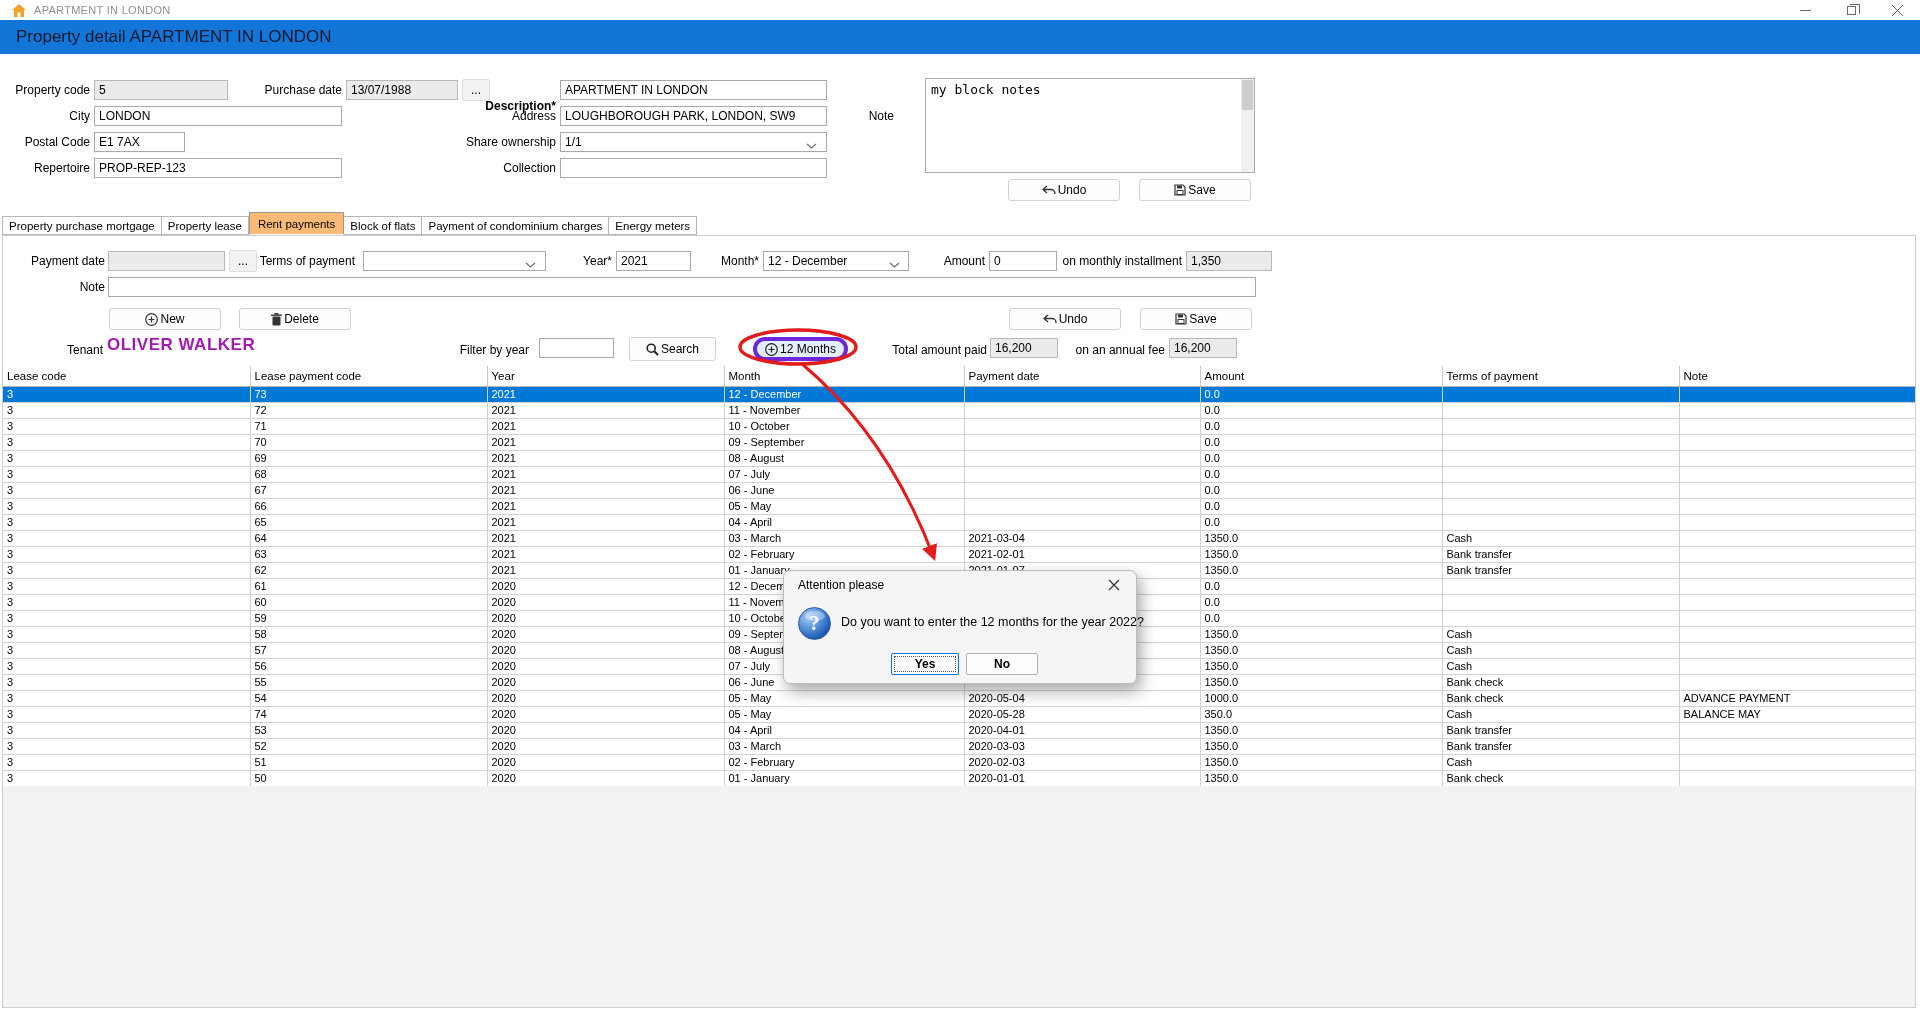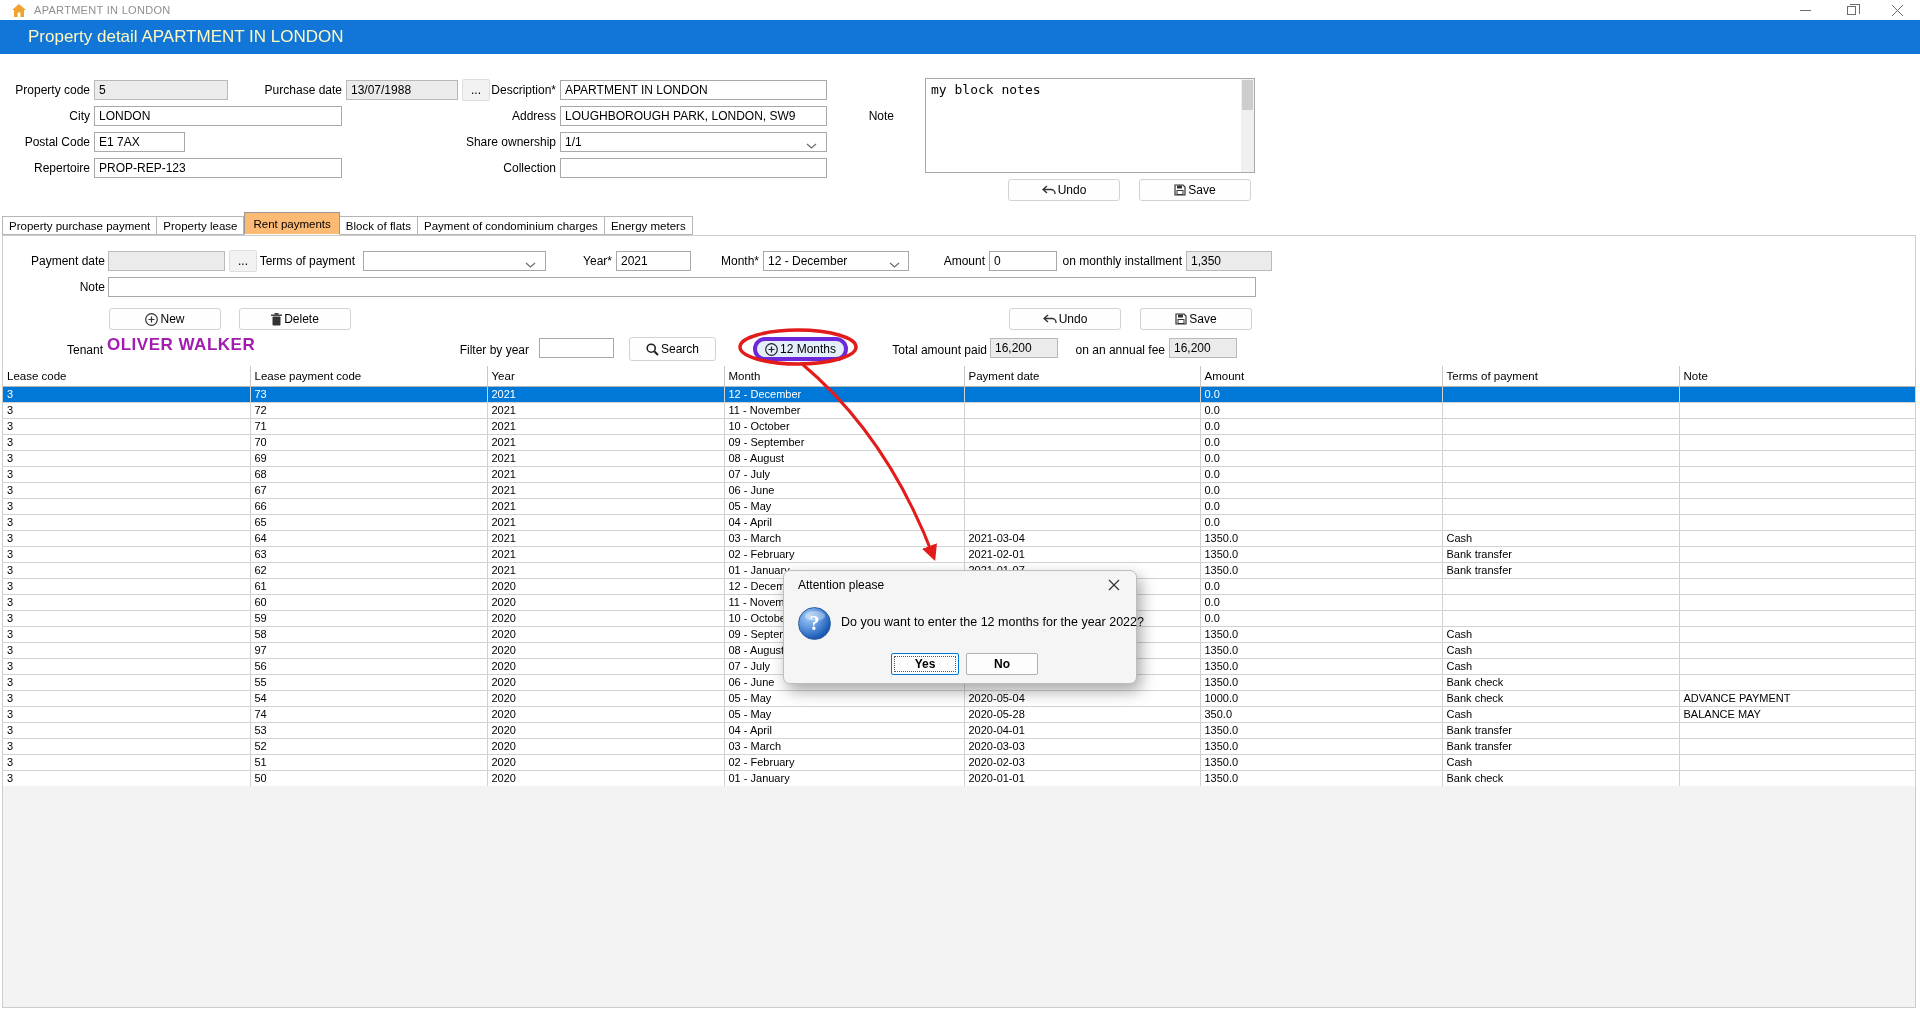--- a/index.html
+++ b/index.html
@@ -8,21 +8,21 @@
 
   
   .titlebar { position:absolute; top:0; left:0; right:0; height:20px; background:#fff; display:flex; align-items:center; padding-left:12px; gap:8px; }
   .titlebar-text { font-size:11px; color:#8f8f8f; letter-spacing:.3px; }
   .win-controls { position:absolute; right:0; top:0; height:20px; display:flex; }
   .win-btn { width:46px; height:20px; display:flex; align-items:center; justify-content:center; color:#6b6b6b; font-size:12px; }
   .restore-box { width:9px; height:9px; border:1px solid #6b6b6b; position:relative; background:#fff; }
   .restore-box:before { content:""; position:absolute; left:2px; top:-3px; width:9px; height:9px; border:1px solid #6b6b6b; border-left:none; border-bottom:none; }
 
   
-  .appheader { position:absolute; top:20px; left:0; right:0; height:34px; background:#1176d8; color:#fef9c3; font-size:17px; display:flex; align-items:center; padding-left:28px; }
+  .appheader { position:absolute; top:20px; left:0; right:0; height:34px; background:#1176d8; color:#0f172a; font-size:17px; display:flex; align-items:center; padding-left:16px; }
 
   
   .lbl { position:absolute; font-size:12px; line-height:20px; text-align:right; white-space:nowrap; }
   .field { position:absolute; height:20px; border:1px solid #a9a9a9; background:#fff; font-size:12px; padding:0 4px; font-family:inherit; color:#000; outline:none; }
   .field.ro { background:#ebebeb; border-color:#b9b9b9; }
   .dd-chevron { position:absolute; pointer-events:none; }
   .browse { position:absolute; width:28px; height:22px; background:#f2f2f2; border:1px solid #dedede; border-radius:2px; font-size:12px; display:flex; align-items:center; justify-content:center; }
   .btn { position:absolute; height:22px; background:#fefefe; border:1px solid #d2d2d2; border-radius:3px; font-size:12px; display:flex; align-items:center; justify-content:center; gap:2px; cursor:default; }
   .ico { display:inline-flex; align-items:center; }
 
@@ -100,21 +100,21 @@
 <div class="appheader">Property detail APARTMENT IN LONDON</div>
 
 <div>
   <span class="lbl" style="left:0px;top:80px;width:90px;">Property code</span>
   <input class="field ro" style="left: 94px; top: 80px; width: 134px;" readonly="" value="5">
 
   <span class="lbl" style="left:252px;top:80px;width:90px;">Purchase date</span>
   <input class="field ro" style="left: 346px; top: 80px; width: 112px;" readonly="" value="13/07/1988">
   <div class="browse" style="left:462px;top:79px;">...</div>
 
-  <span class="lbl" style="left:466px;top:80px;width:90px;">Description*</span>
+  <span class="lbl" style="left:466px;top:96px;width:90px;font-weight:bold;">Description*</span>
   <input class="field" style="left: 560px; top: 80px; width: 267px;" value="APARTMENT IN LONDON">
 
   <span class="lbl" style="left:26px;top:106px;width:64px;">City</span>
   <input class="field" style="left: 94px; top: 106px; width: 248px;" value="LONDON">
 
   <span class="lbl" style="left:466px;top:106px;width:90px;">Address</span>
   <input class="field" style="left: 560px; top: 106px; width: 267px;" value="LOUGHBOROUGH PARK, LONDON, SW9">
 
   <span class="lbl" style="left:0px;top:132px;width:90px;">Postal Code</span>
   <input class="field" style="left: 94px; top: 132px; width: 91px;" value="E1 7AX">
@@ -151,21 +151,21 @@
           <path d="M1 1 H9 L11 3 V11 H1 Z" fill="none" stroke="#333" stroke-width="1.2"></path>
           <rect x="3" y="1.5" width="5" height="3" fill="#333"></rect>
           <rect x="3" y="6.5" width="6" height="4" fill="none" stroke="#333" stroke-width="1"></rect>
         </svg>
       </span>
     <span>Save</span>
   </div>
 </div>
 
 <div class="tabstrip">
-    <span class="tab">Property purchase payment</span>
+    <span class="tab">Property purchase mortgage</span>
     <span class="tab">Property lease</span>
     <span class="tab active">Rent payments</span>
     <span class="tab">Block of flats</span>
     <span class="tab">Payment of condominium charges</span>
     <span class="tab">Energy meters</span>
   </div>
 
 <div class="tab-page">
 
   <span class="lbl" style="left:18px;top:15px;width:84px;">Payment date</span>
@@ -446,21 +446,21 @@
             <td>58</td>
             <td>2020</td>
             <td>09 - September</td>
             <td></td>
             <td>1350.0</td>
             <td>Cash</td>
             <td></td>
           </tr>
           <tr>
             <td>3</td>
-            <td>97</td>
+            <td>57</td>
             <td>2020</td>
             <td>08 - August</td>
             <td></td>
             <td>1350.0</td>
             <td>Cash</td>
             <td></td>
           </tr>
           <tr>
             <td>3</td>
             <td>56</td>

